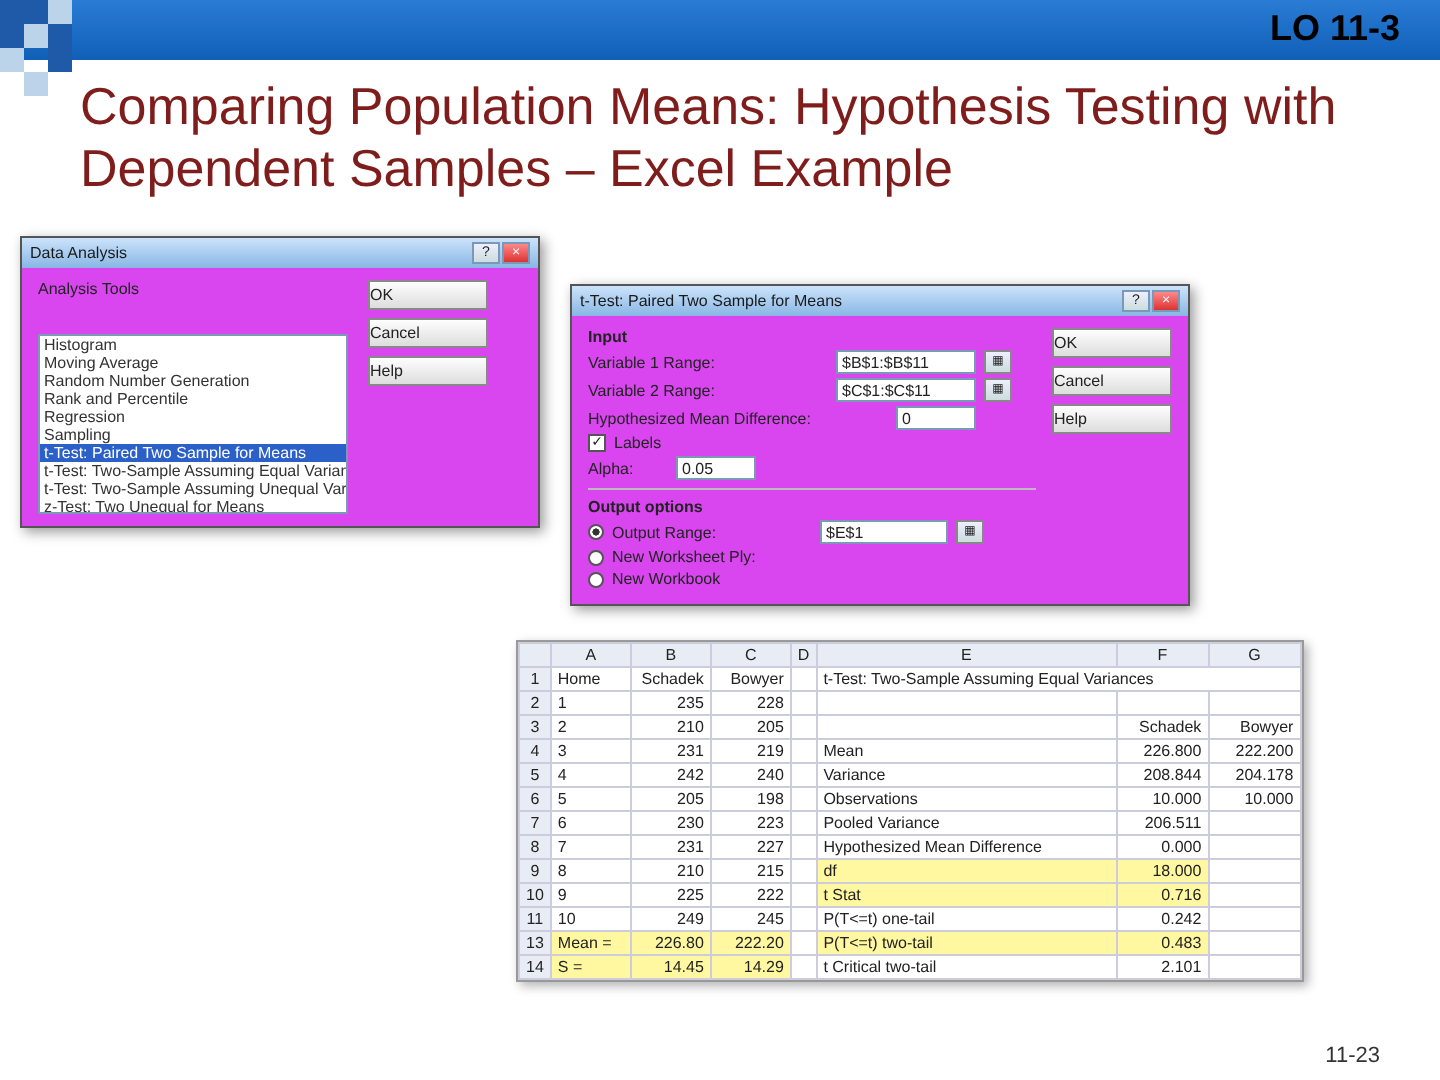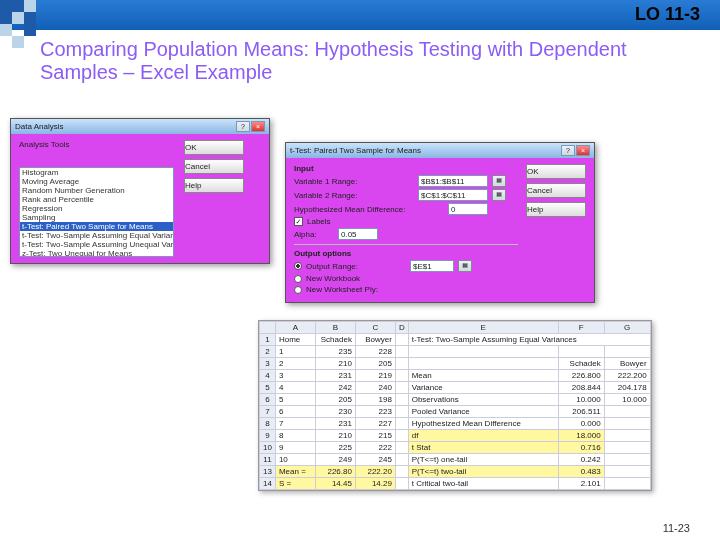--- a/index.html
+++ b/index.html
@@ -19,21 +19,21 @@
   }
   .pixels span {
     position: absolute; width: 12px; height: 12px;
   }
   .lo-tag {
     position: absolute; top: 4px; right: 20px;
     color: #000; font-weight: bold; font-size: 18px;
   }
   .title {
     position: absolute; top: 38px; left: 40px; right: 20px;
-    font-size: 20px; color: #8b5cf6;
+    font-size: 26px; color: #7f1d1d;
   }
   
   .dialog {
     position: absolute;
     background: #d946ef;
     border: 1px solid #555;
     box-shadow: 2px 2px 6px rgba(0,0,0,0.4);
     font-size: 8px;
     color: #222;
   }
@@ -180,30 +180,30 @@
       </div>
       <div class="row">
         <span class="lbl" style="width:40px">Alpha:</span>
         <span class="inp" style="width:40px">0.05</span>
       </div>
       <div class="fieldset">
         <div style="font-weight:bold;">Output options</div>
         <div class="row">
           <span style="width:8px;height:8px;border:1px solid #555;border-radius:50%;background:radial-gradient(#333 40%,#fff 45%);"></span>
           <span class="lbl" style="width:100px">Output Range:</span>
-          <span class="inp" style="width:44px">$E$1</span>
+          <span class="inp" style="width:64px">$E$1</span>
           <span class="rangebtn">▦</span>
         </div>
         <div class="row">
           <span style="width:8px;height:8px;border:1px solid #555;border-radius:50%;background:#fff;"></span>
-          <span>New Workbook</span>
+          <span>New Worksheet Ply:</span>
         </div>
         <div class="row">
           <span style="width:8px;height:8px;border:1px solid #555;border-radius:50%;background:#fff;"></span>
-          <span>New Worksheet Ply:</span>
+          <span>New Workbook</span>
         </div>
       </div>
     </div>
     <div>
       <span class="btn">OK</span>
       <span class="btn">Cancel</span>
       <span class="btn">Help</span>
     </div>
   </div>
 </div>

